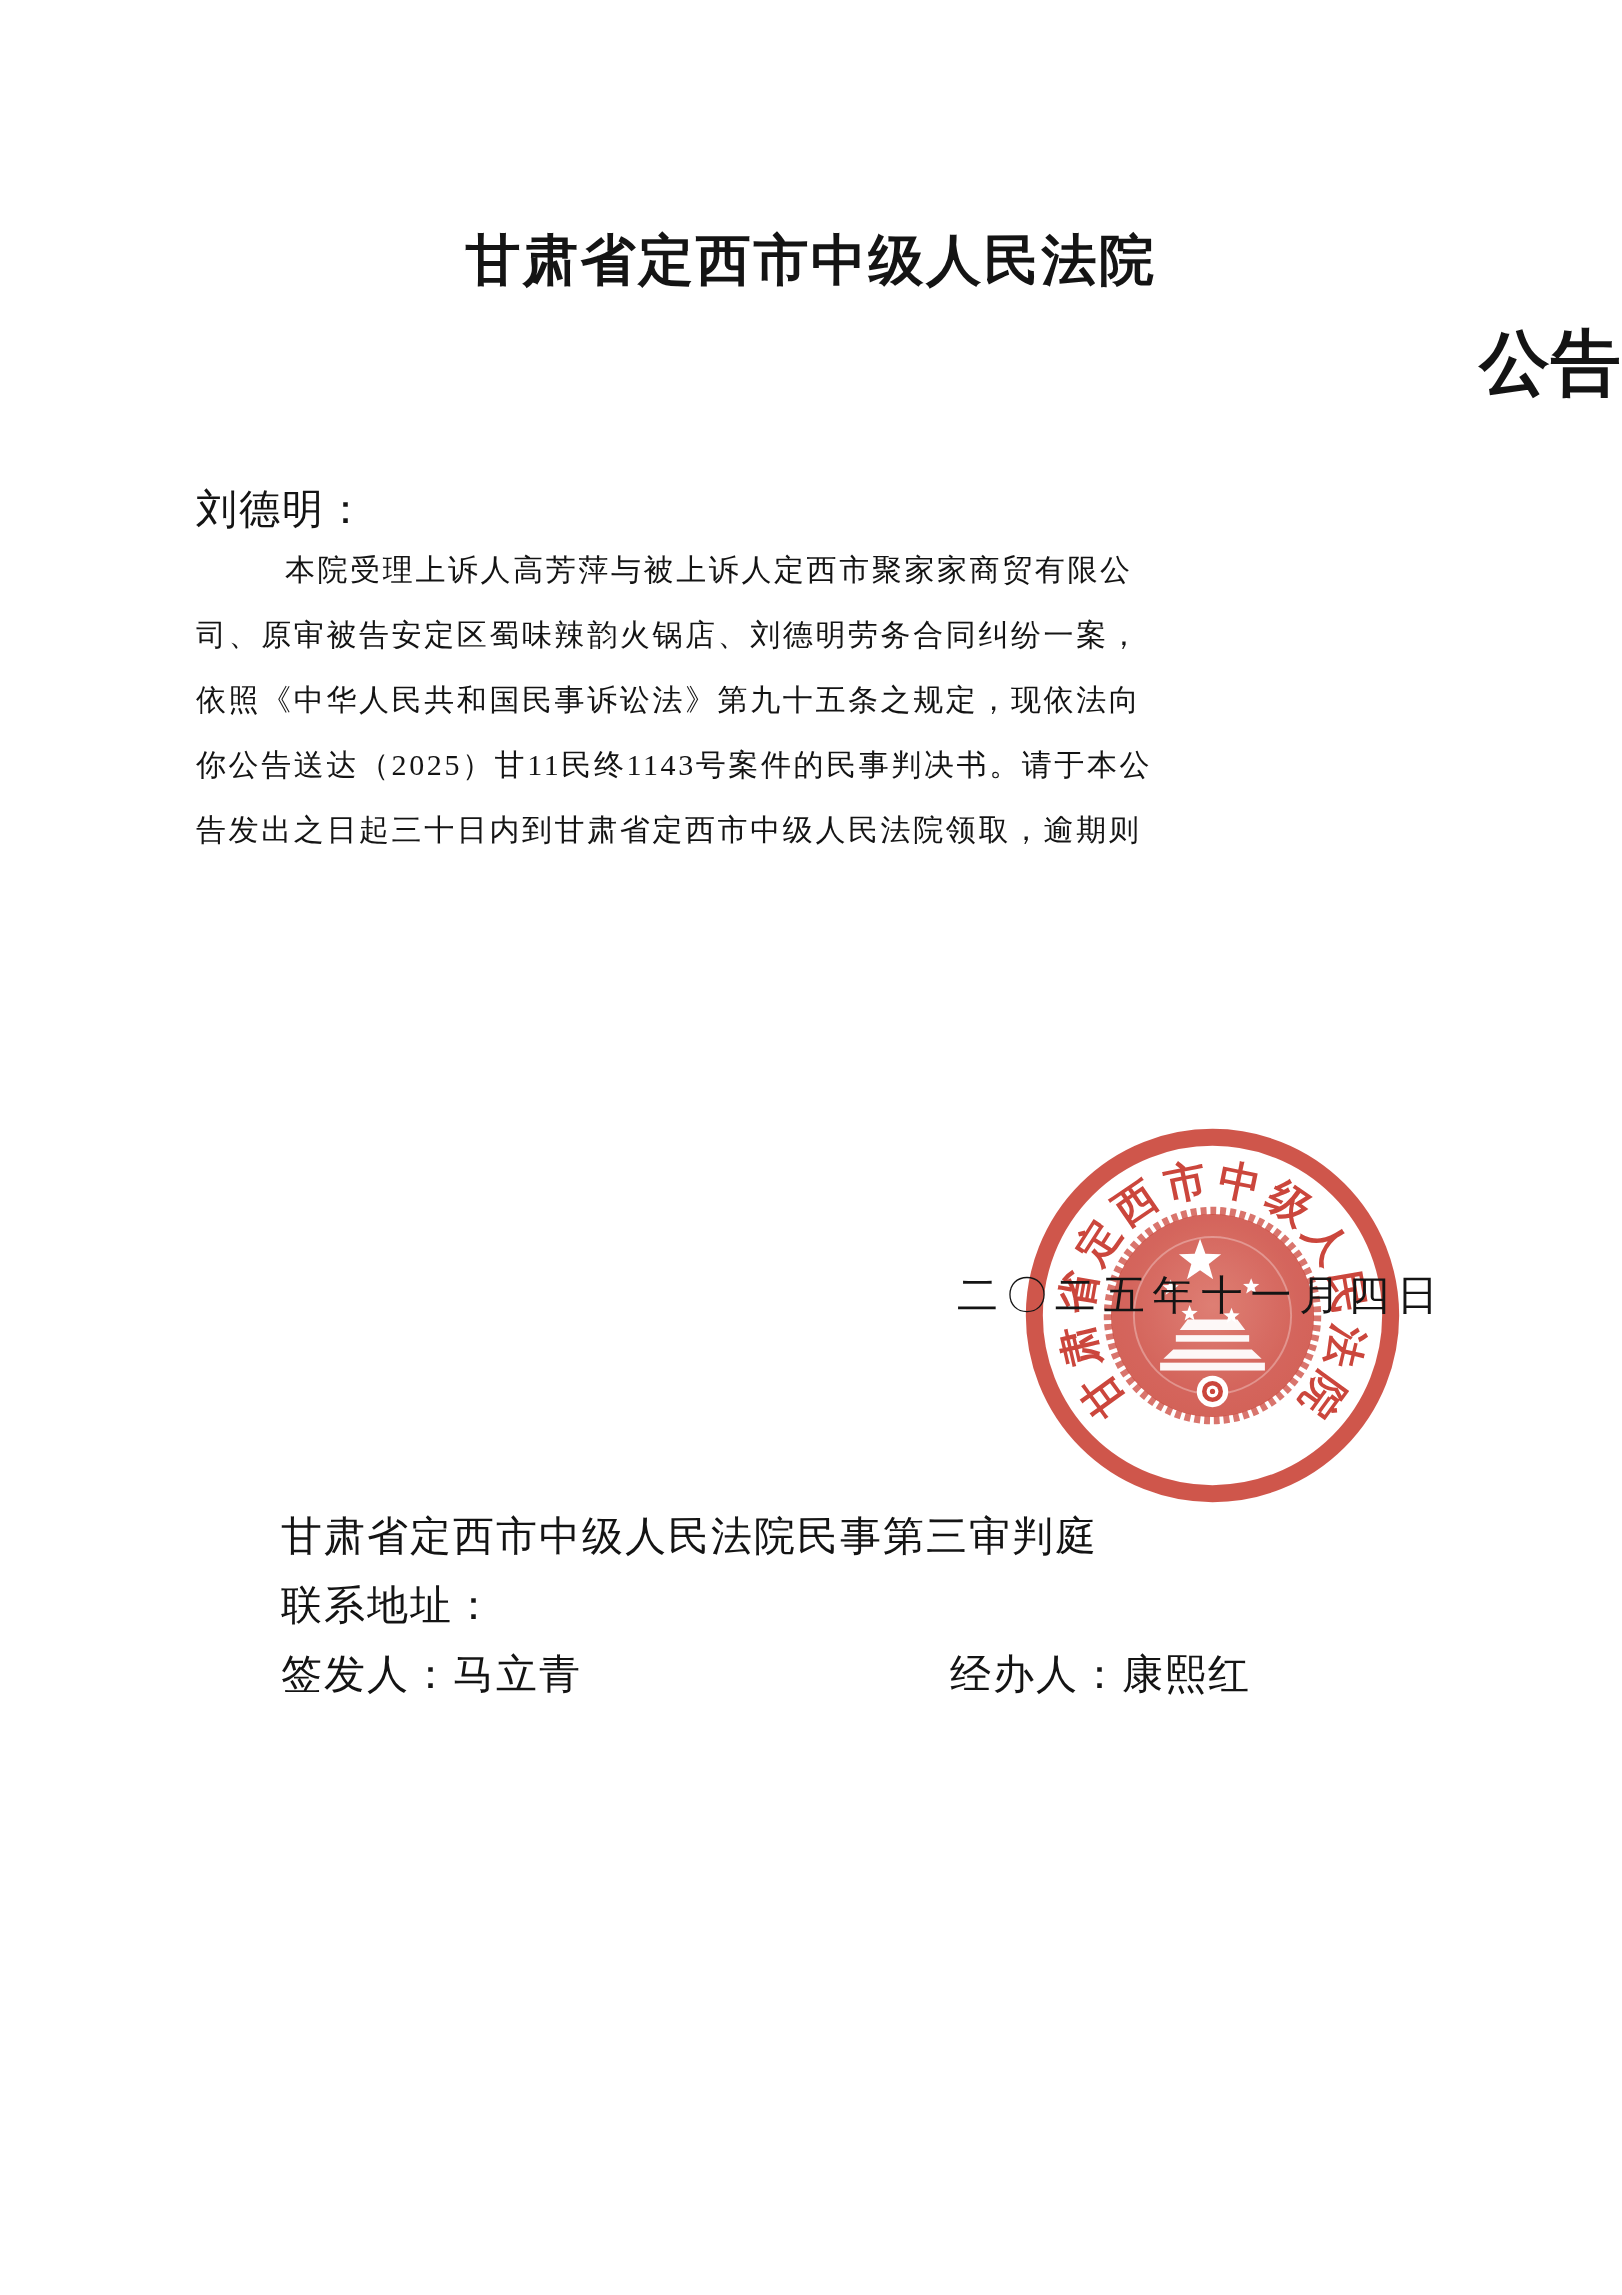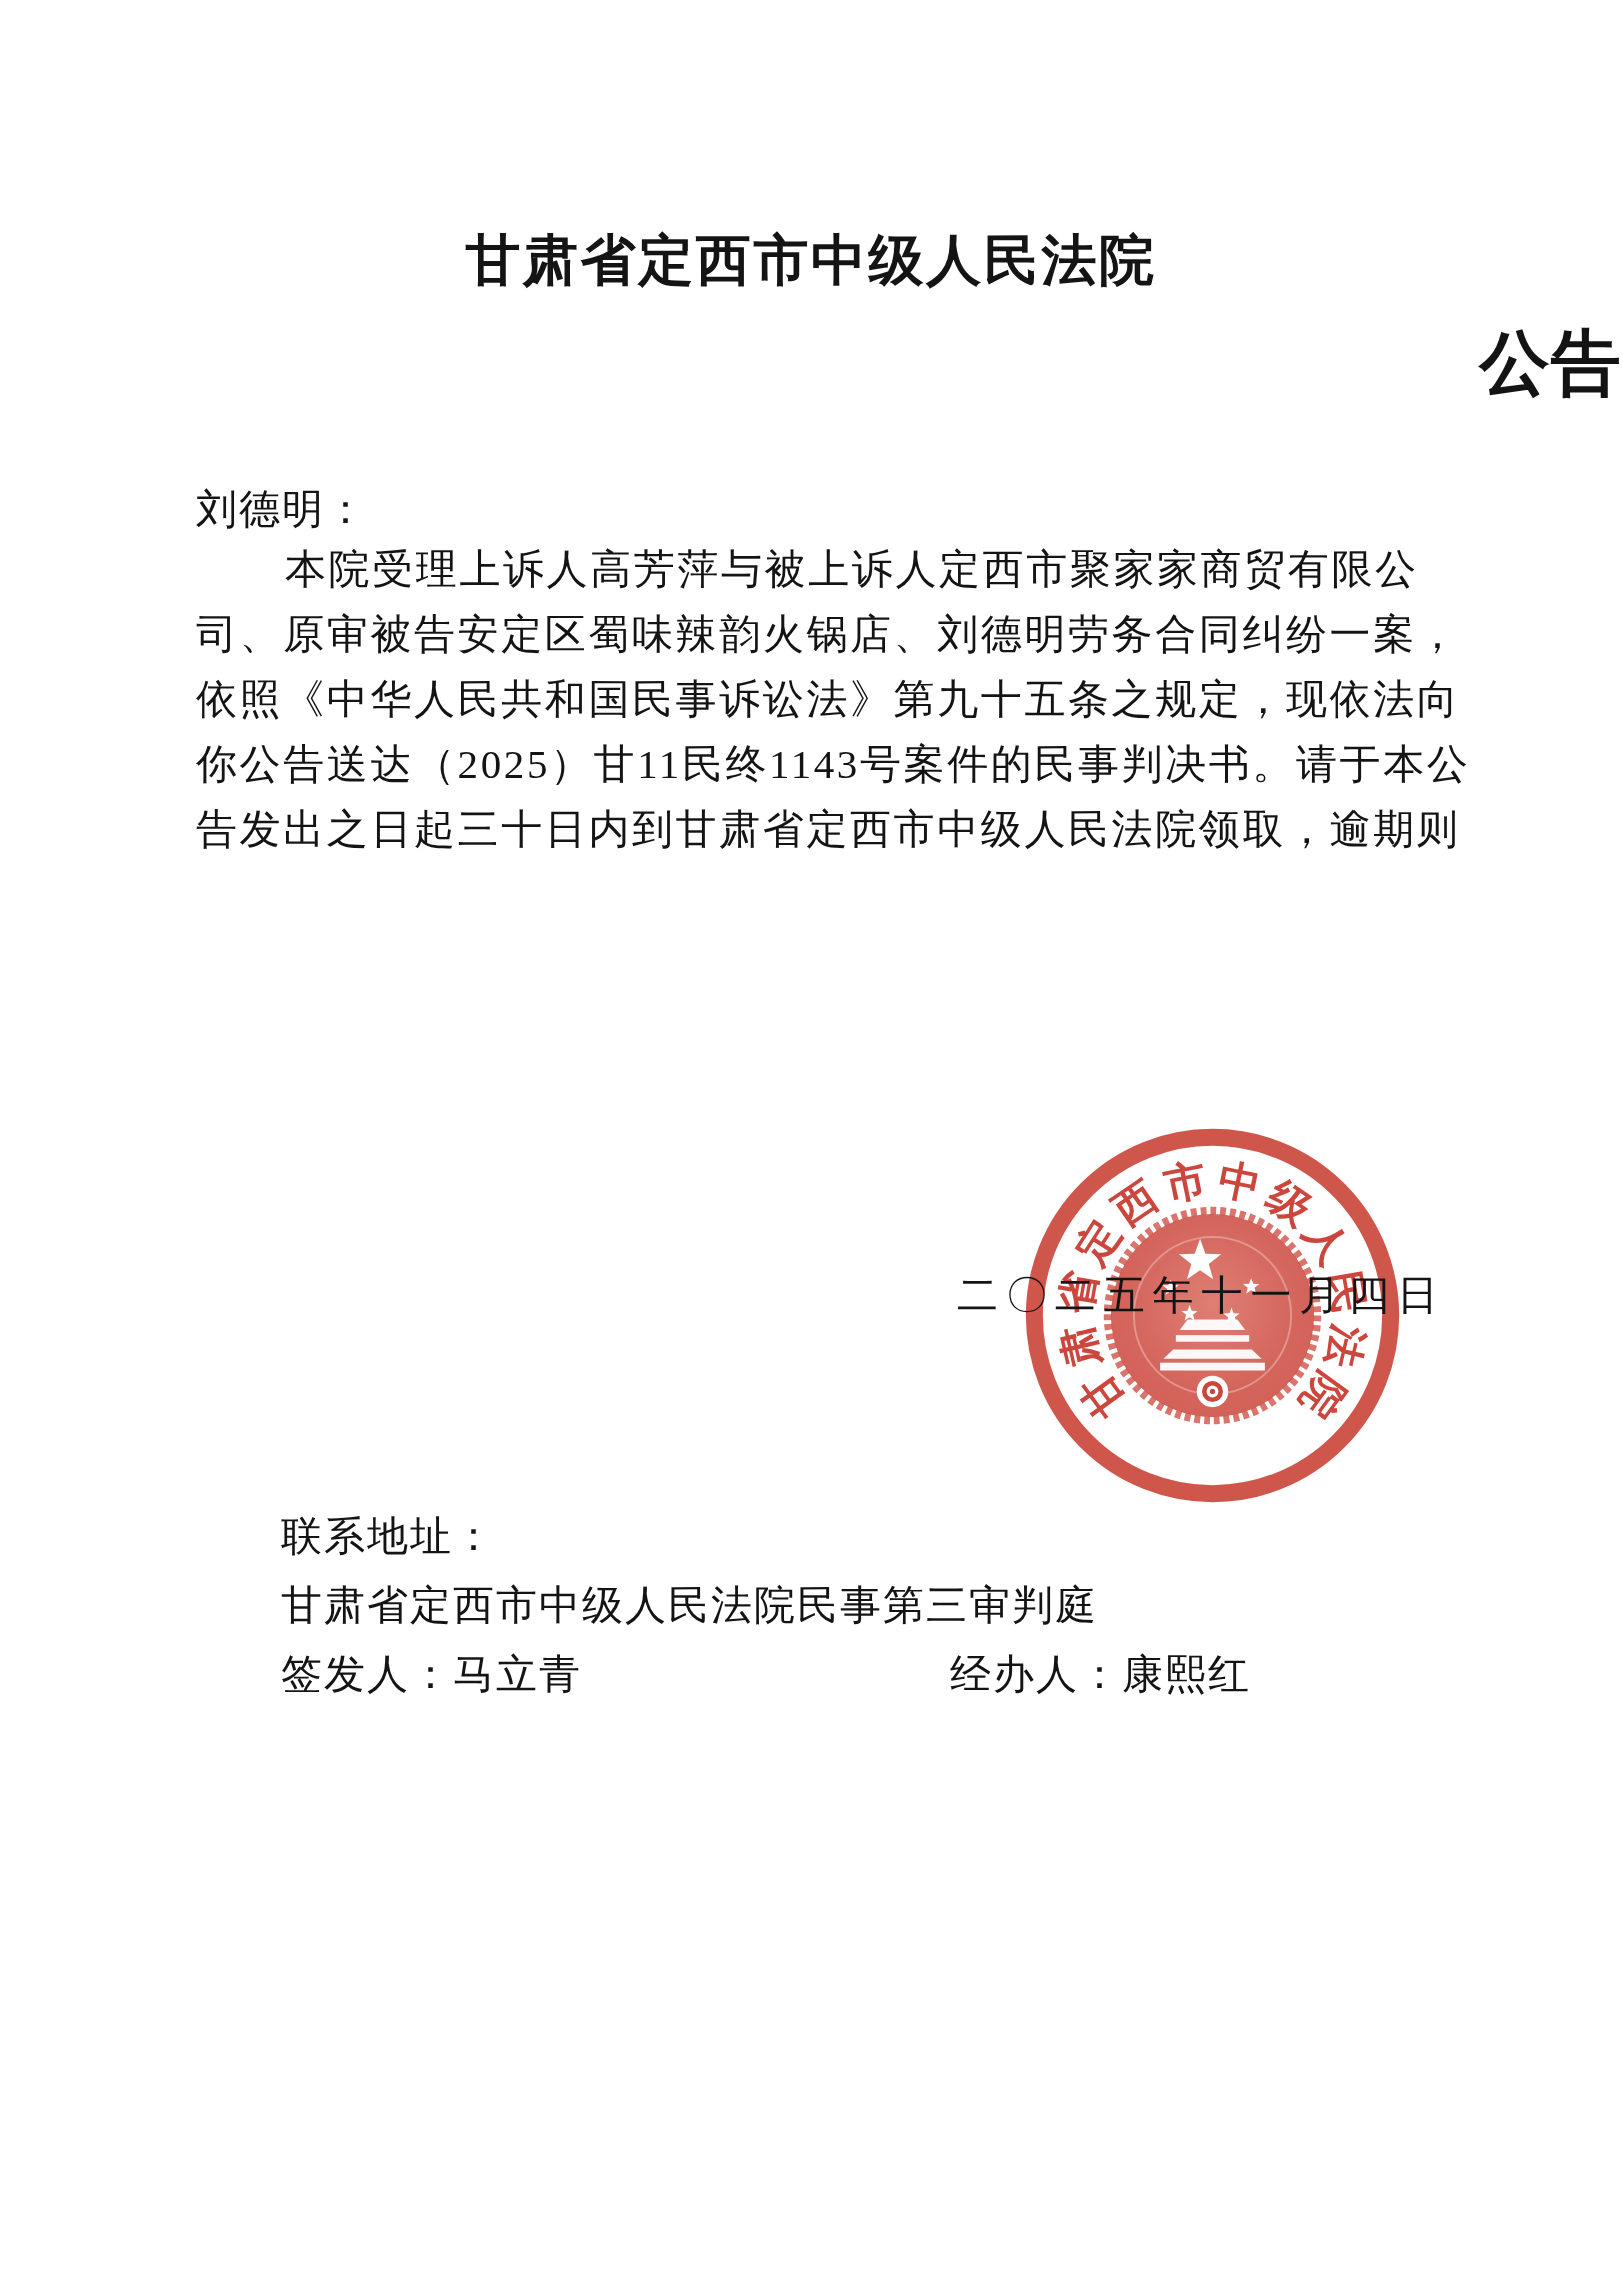--- a/index.html
+++ b/index.html
@@ -13,21 +13,21 @@
   }
   .title-line2{
     position:absolute;top:317px;left:0;width:100%;text-align:right;
     font-size:70px;font-weight:bold;letter-spacing:1.3px;white-space:nowrap;
   }
   .addressee{
     position:absolute;top:482px;left:196px;font-size:41px;letter-spacing:2px;white-space:nowrap;
   }
   .body-block{position:absolute;top:537px;left:196px;width:1250px;}
   .body-line{
-    height:65px;line-height:65px;font-size:41px;letter-spacing:2.6px;white-space:nowrap;
+    height:65px;line-height:65px;font-size:30px;letter-spacing:2.6px;white-space:nowrap;
   }
   .body-line.indent{padding-left:89px;}
   .issue-date{
     position:absolute;top:1268px;left:957px;font-size:41px;letter-spacing:7.9px;
     white-space:nowrap;z-index:5;
   }
   .seal{
     position:absolute;left:1016px;top:1119px;width:393px;height:393px;z-index:4;opacity:.93;
   }
   .seal text{
@@ -110,22 +110,22 @@
         <circle cx="300" cy="416" r="16" fill="#c8392e"></circle>
         <circle cx="300" cy="416" r="9" fill="#ffffff"></circle>
         <circle cx="300" cy="416" r="4" fill="#c8392e"></circle>
       </g>
     </g>
   </svg>
 
   <div class="issue-date">二〇二五年十一月四日</div>
 
   <div class="contact-block">
+    <div class="contact-line">甘肃省定西市中级人民法院民事第三审判庭</div>
     <div class="contact-line">联系地址：</div>
-    <div class="contact-line">甘肃省定西市中级人民法院民事第三审判庭</div>
     <div class="contact-line">
       <span>签发人：马立青</span>
       <span class="handler">经办人：康熙红</span>
     </div>
   </div>
 
 </div>
 
 
 </body></html>

